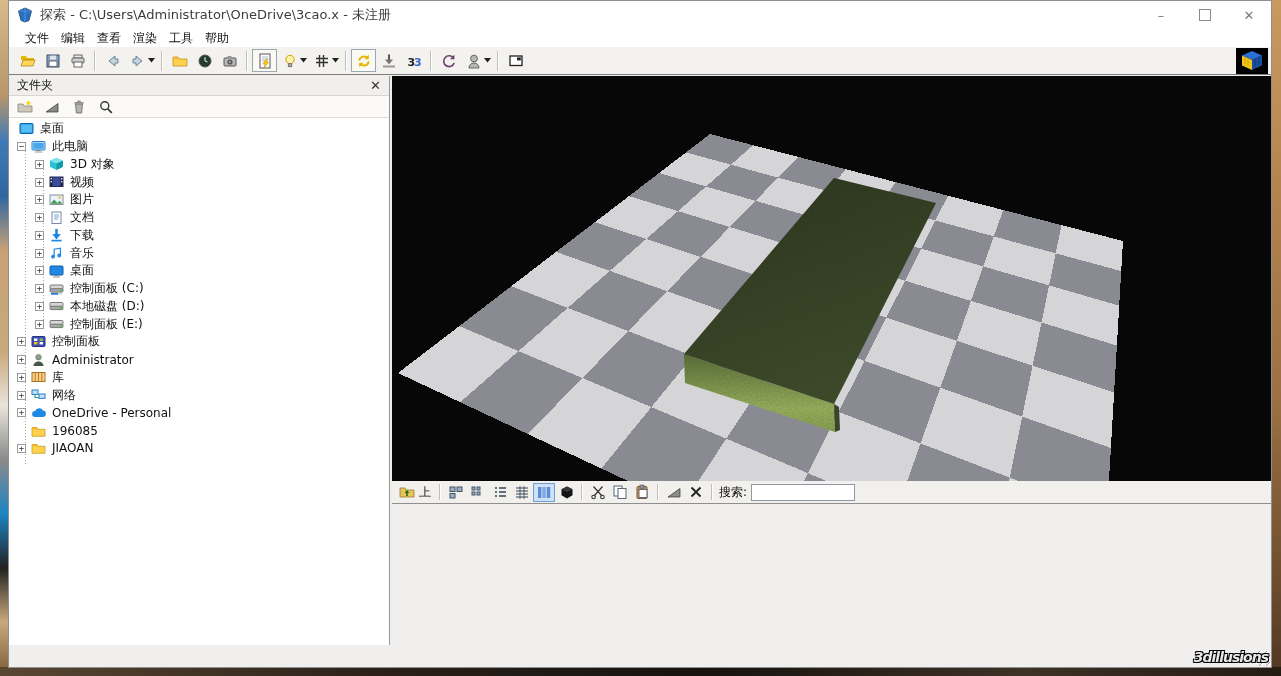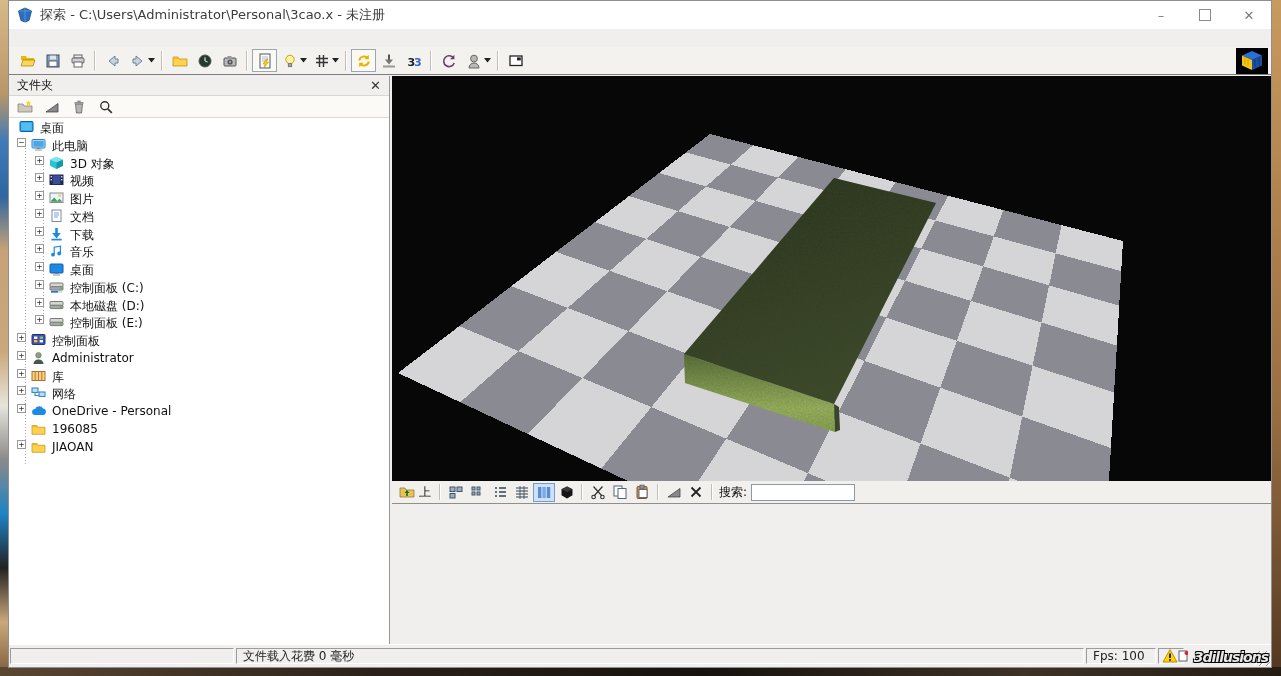--- a/index.html
+++ b/index.html
@@ -41,21 +41,21 @@
 
   .left-panel{position:absolute;left:0;top:75px;width:381px;bottom:22px;background:#fff;
     border-right:1px solid #979797;box-sizing:border-box;display:flex;flex-direction:column}
   .panel-header{height:19px;background:#f0efed;border-bottom:1px solid #d9d5cf;display:flex;
     align-items:center;padding:0 8px;font-size:12px;color:#111;flex:none}
   .panel-close{margin-left:auto;color:#333;font-size:13px;line-height:1}
   .panel-tools{height:21px;background:#fbfaf7;border-bottom:1px solid #dedad4;display:flex;
     align-items:center;gap:9px;padding-left:7px;flex:none}
   .ptool{width:18px;height:16px;display:flex;align-items:center;justify-content:center}
   .tree{flex:1;position:relative;overflow:hidden;padding-top:2px}
-  .trow{display:flex;height:17.75px;font-size:12px;color:#111;position:relative}
+  .trow{display:flex;align-items:center;height:17.75px;font-size:12px;color:#111;position:relative}
   .exp{width:9px;height:9px;border:1px solid #9a9a9a;background:#fff;font-size:9px;line-height:6px;
     text-align:center;box-sizing:border-box;margin-right:5px;color:#333;flex:none;font-family:"DejaVu Sans Mono",monospace}
   .exp.hidden{visibility:hidden}
   .ticon{width:15px;height:14px;margin-right:6px;flex:none;display:flex;align-items:center}
   .guide{position:absolute;width:1px;
     background-image:repeating-linear-gradient(to bottom,#aaa 0 1px,transparent 1px 3px)}
 
   .main-right{position:absolute;left:383px;top:75px;right:0;bottom:22px;display:flex;
     flex-direction:column}
   .viewport{height:405px;background:#070707;position:relative;flex:none}
@@ -93,30 +93,38 @@
 
   <div class="titlebar">
     <span id="app-icon">
         <span style="display: flex; align-items: center;">
           <svg width="16" height="16" viewBox="0 0 16 16">
             <path d="M8 1 14.5 4 12 13.5 8 15 4 13.5 1.5 4z" fill="#2b6fc0" stroke="#17477e" stroke-width=".8"></path>
             <path d="M8 1v14M1.5 4 14.5 4" stroke="#6fa8e0" stroke-width=".6"></path>
           </svg>
         </span>
       </span>
-    <span class="title-text">探索 - C:\Users\Administrator\Personal\3cao.x - 未注册</span>
+    <span class="title-text">探索 - C:\Users\Administrator\OneDrive\3cao.x - 未注册</span>
     <div class="win-controls">
       <div class="win-btn">–</div>
       <div class="win-btn">
           <span class="max-box"></span>
         </div>
       <div class="win-btn">✕</div>
     </div>
   </div>
 
+  <div class="menubar">
+      <span class="menu-item">文件</span>
+      <span class="menu-item">编辑</span>
+      <span class="menu-item">查看</span>
+      <span class="menu-item">渲染</span>
+      <span class="menu-item">工具</span>
+      <span class="menu-item">帮助</span>
+    </div>
 
   <div class="toolbar">
       <div class="tbtn">
         <span style="display: flex; align-items: center;">
           <svg width="16" height="16" viewBox="0 0 16 16">
             <path d="M1 3h5l1 2h7v2H1z" fill="#e8b900"></path>
             <path d="M3 7h12l-2 6H1z" fill="#ffd657" stroke="#8a6d00" stroke-width=".6"></path>
           </svg>
         </span>
       </div>
@@ -750,41 +758,16 @@
               </svg>
             </span>
           </div>
           <span class="bsep"></span>
         </span>
       <span class="search-label">搜索:</span>
       <input class="search-input" type="text" value="" style="">
     </div>
   </div>
 
-  <div class="statusbar">
-    <div class="scell" style="width:224px"></div>
-    <div class="scell" style="flex:1">文件载入花费 0 毫秒</div>
-    <div class="scell" style="width:70px">Fps: 100</div>
-    <div class="scell" style="width:26px;padding:0 3px">
-        <span id="warn-ic">
-          <span style="display: flex; align-items: center;">
-            <svg width="16" height="16" viewBox="0 0 16 16">
-              <path d="M8 1.5 15 14H1z" fill="#ffd400" stroke="#a87800" stroke-width=".8"></path>
-              <path d="M8 5.5v4.5" stroke="#000" stroke-width="1.6"></path>
-              <circle cx="8" cy="12" r=".9" fill="#000"></circle>
-            </svg>
-          </span>
-        </span>
-        <span id="notif-ic">
-          <span style="display: flex; align-items: center;">
-            <svg width="10" height="12" viewBox="0 0 10 12">
-              <rect x="1" y="1" width="8" height="10" fill="#fff" stroke="#567"></rect>
-              <circle cx="8.5" cy="3" r="2" fill="#d22"></circle>
-            </svg>
-          </span>
-        </span>
-      </div>
-    <div style="width:86px"></div>
-  </div>
   <div class="grip"></div>
   <div class="watermark">3dillusions</div>
 
 </div>
 
 </body></html>

